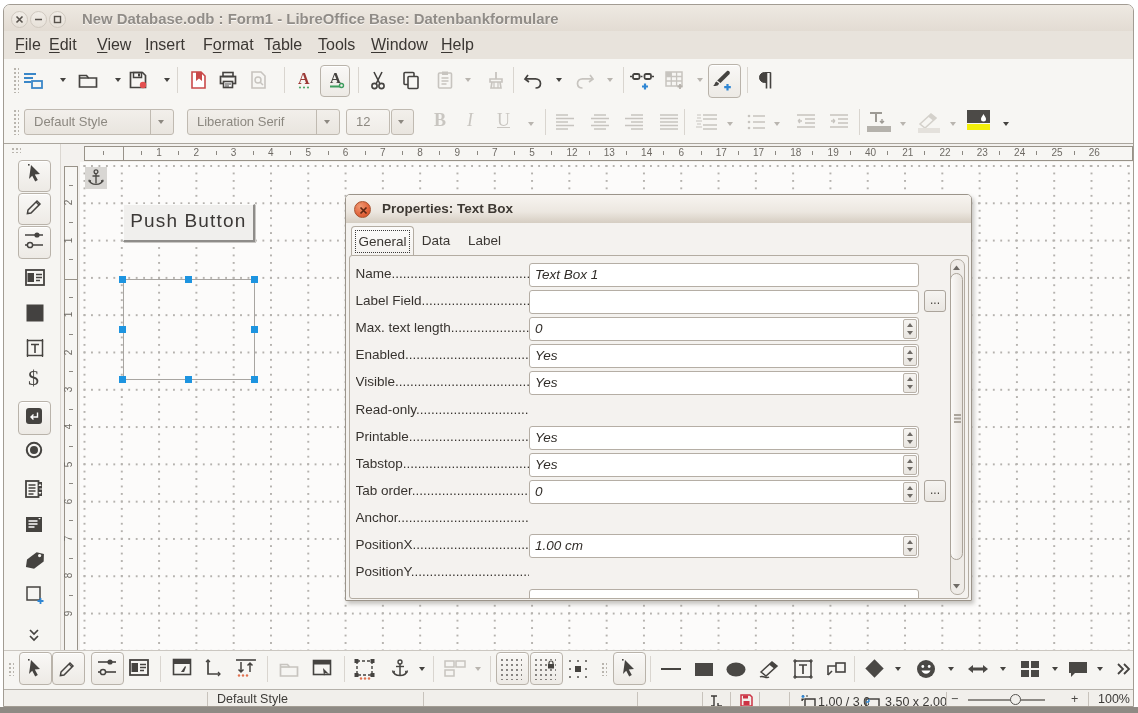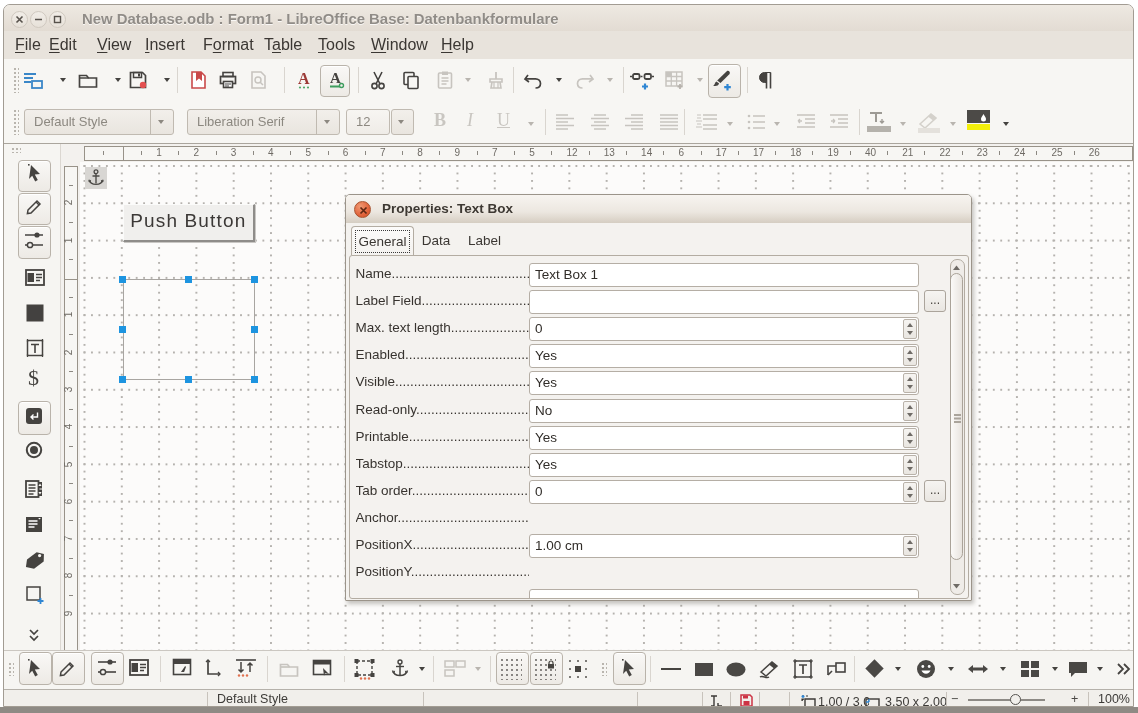--- a/index.html
+++ b/index.html
@@ -77,21 +77,21 @@
 .tab{position:absolute;top:31px;height:25px;font-size:13.5px;color:#3b3733;text-align:center;}
 #tabgen{height:28px;border:1px solid #b3aca2;border-bottom:none;border-radius:4px 4px 0 0;
   background:linear-gradient(#fcfbfa,#f4f2ef);}
 #tabgen .foc{position:absolute;left:3px;top:3px;right:3px;bottom:2px;border:1px dotted #3a3a3a;}
 #dpanel{position:absolute;left:3px;top:60px;width:620px;height:344px;border:1px solid #b3aca2;
   border-radius:3px;background:#f4f2ef;overflow:hidden;box-sizing:border-box;}
 .plabel{position:absolute;left:5.5px;width:173px;overflow:hidden;white-space:nowrap;
   font-size:13.5px;color:#37332f;letter-spacing:0px;}
 .pfield{position:absolute;left:179px;width:388px;height:22px;background:#fff;
   border:1px solid #b5aea5;border-radius:3px;font-size:13.5px;color:#312d29;}
-.pfield .v{position:absolute;left:5px;top:3px;}
+.pfield .v{position:absolute;left:5px;top:3px;font-style:italic;}
 .spin{position:absolute;right:1px;top:1px;width:14px;height:20px;border:1px solid #b9b2a9;
   border-radius:2px;background:linear-gradient(#f6f4f1,#e9e6e1);box-sizing:border-box;}
 .spin:before{content:"";position:absolute;left:2.5px;top:3px;width:0;height:0;
   border-left:3.5px solid transparent;border-right:3.5px solid transparent;border-bottom:4px solid #6f6b66;}
 .spin:after{content:"";position:absolute;left:2.5px;bottom:3px;width:0;height:0;
   border-left:3.5px solid transparent;border-right:3.5px solid transparent;border-top:4px solid #6f6b66;}
 .dots3{position:absolute;width:22px;height:22px;border:1px solid #aba49b;border-radius:3px;
   background:linear-gradient(#f6f4f1,#e9e6e1);font-size:12px;color:#44403b;text-align:center;line-height:18px;box-sizing:border-box;}
 #dsb{position:absolute;left:604px;top:64px;width:13px;height:334px;border:1px solid #b3aca2;
   border-radius:7px;background:#efece8;}
@@ -744,24 +744,20 @@
 <div class="pfield" style="top:88.2px;">
             <span class="v">Yes</span>
             <span class="spin"></span>
           </div>
 <div class="plabel" style="top:118.4px;">Visible............................................................</div>
 <div class="pfield" style="top:115.4px;">
             <span class="v">Yes</span>
             <span class="spin"></span>
           </div>
 <div class="plabel" style="top:145.6px;">Read-only............................................................</div>
-<div class="pfield" style="top:142.6px;">
-            <span class="v">No</span>
-            <span class="spin"></span>
-          </div>
 <div class="plabel" style="top:172.7px;">Printable............................................................</div>
 <div class="pfield" style="top:169.7px;">
             <span class="v">Yes</span>
             <span class="spin"></span>
           </div>
 <div class="plabel" style="top:199.8px;">Tabstop............................................................</div>
 <div class="pfield" style="top:196.8px;">
             <span class="v">Yes</span>
             <span class="spin"></span>
           </div>

